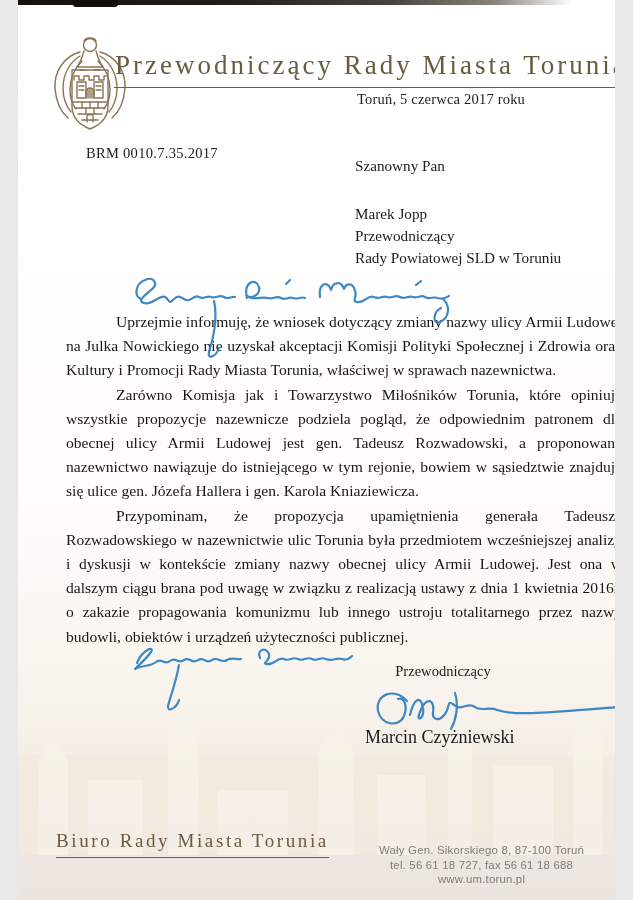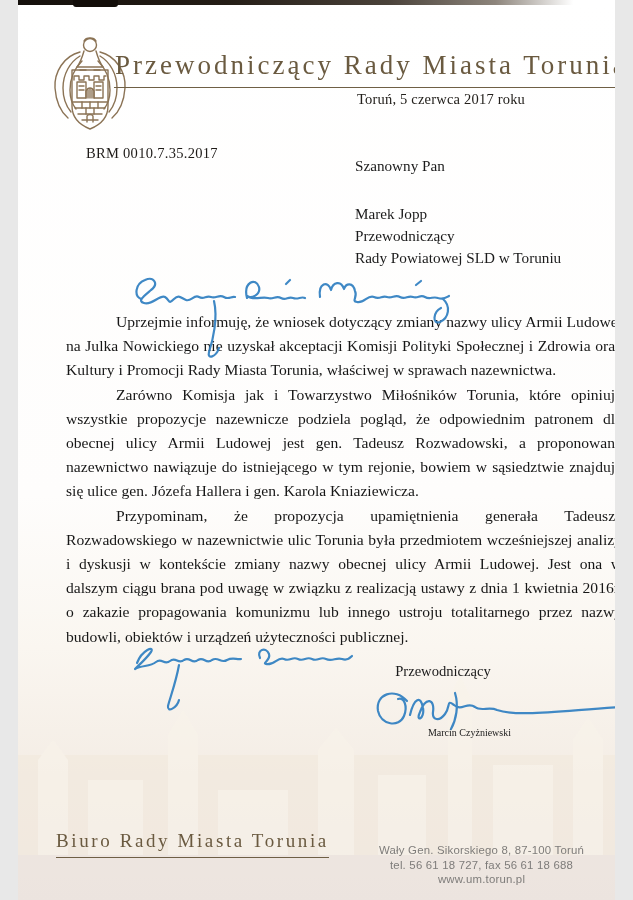--- a/index.html
+++ b/index.html
@@ -50,22 +50,22 @@
   }
   .body-text p{margin:0;text-indent:50px;}
   
   .ink{position:absolute;left:0;top:0;width:633px;height:900px;pointer-events:none;}
   
   .sig-block{
     position:absolute;left:340px;top:662px;width:170px;text-align:center;
     font-size:14.6px;line-height:19.5px;color:#1b1b1b;
   }
   .sig-name{
-    position:absolute;left:333px;top:727px;width:160px;text-align:right;
-    font-size:10px;color:#1b1b1b;
+    position:absolute;left:347px;top:727px;width:160px;text-align:left;
+    font-size:18px;color:#1b1b1b;
   }
   
   .footer-office{
     position:absolute;left:38px;top:830px;
     font-size:19px;letter-spacing:2.6px;color:#6a5a40;white-space:nowrap;
     padding-bottom:5px;border-bottom:1.8px solid #6f5f45;
   }
   .footer-contact{
     position:absolute;right:31px;top:843px;text-align:center;
     font-family:"Liberation Sans", sans-serif;

